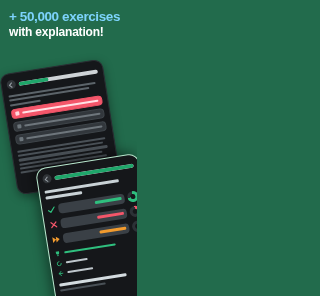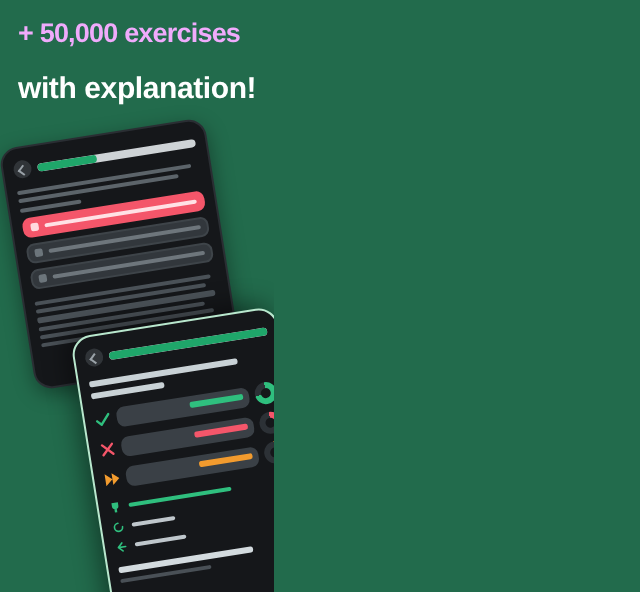--- a/index.html
+++ b/index.html
@@ -12,26 +12,26 @@
   }
   #stage { position:absolute; inset:0; overflow:hidden; background:#226B4C; }
 
   
   .headline { position:absolute; left:9px; top:8px; width:124px; z-index:40; }
   .hl1 {
     font-size:13.5px; font-weight:700; color:#E9F3EC; letter-spacing:-0.3px;
     line-height:1.08; white-space:nowrap;
   }
   .hl2 {
-    font-size:13.5px; font-weight:700; color:#f0abfc; letter-spacing:-0.4px;
+    font-size:13.5px; font-weight:700; color:#7dd3fc; letter-spacing:-0.4px;
     line-height:1.12; margin-top:1px; white-space:nowrap;
   }
   .hl3 {
-    font-size:15px; font-weight:700; color:#FFFFFF; letter-spacing:-0.2px;
-    line-height:1.15; margin-top:12px; white-space:nowrap;
+    font-size:12px; font-weight:700; color:#FFFFFF; letter-spacing:-0.2px;
+    line-height:1.15; margin-top:2px; white-space:nowrap;
   }
 
   
   .phone {
     position:absolute; background:#15171A; overflow:hidden;
   }
   #phone-quiz {
     left:8px; top:66px; width:104px; height:122px;
     border-radius:9px;
     transform:rotate(-9deg);

